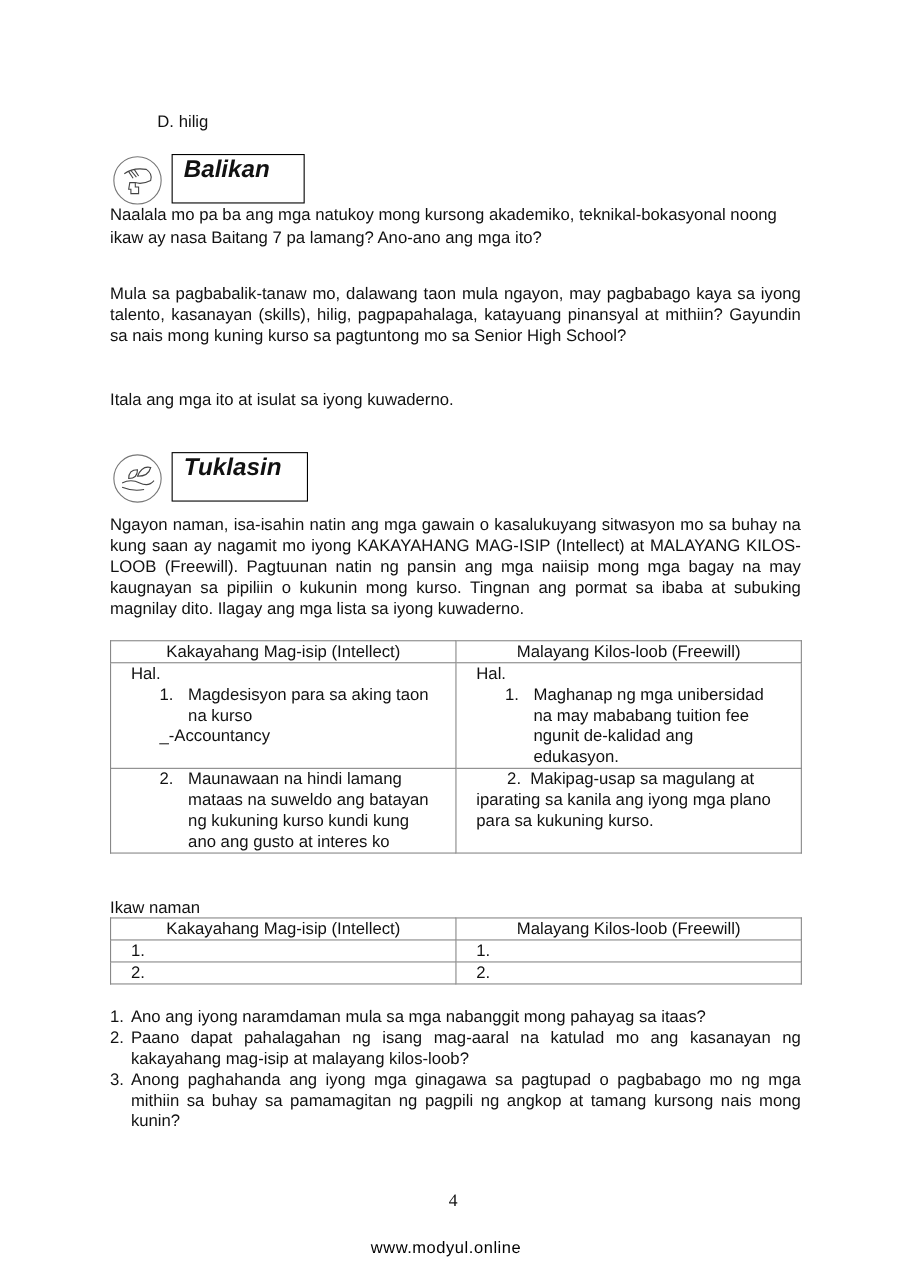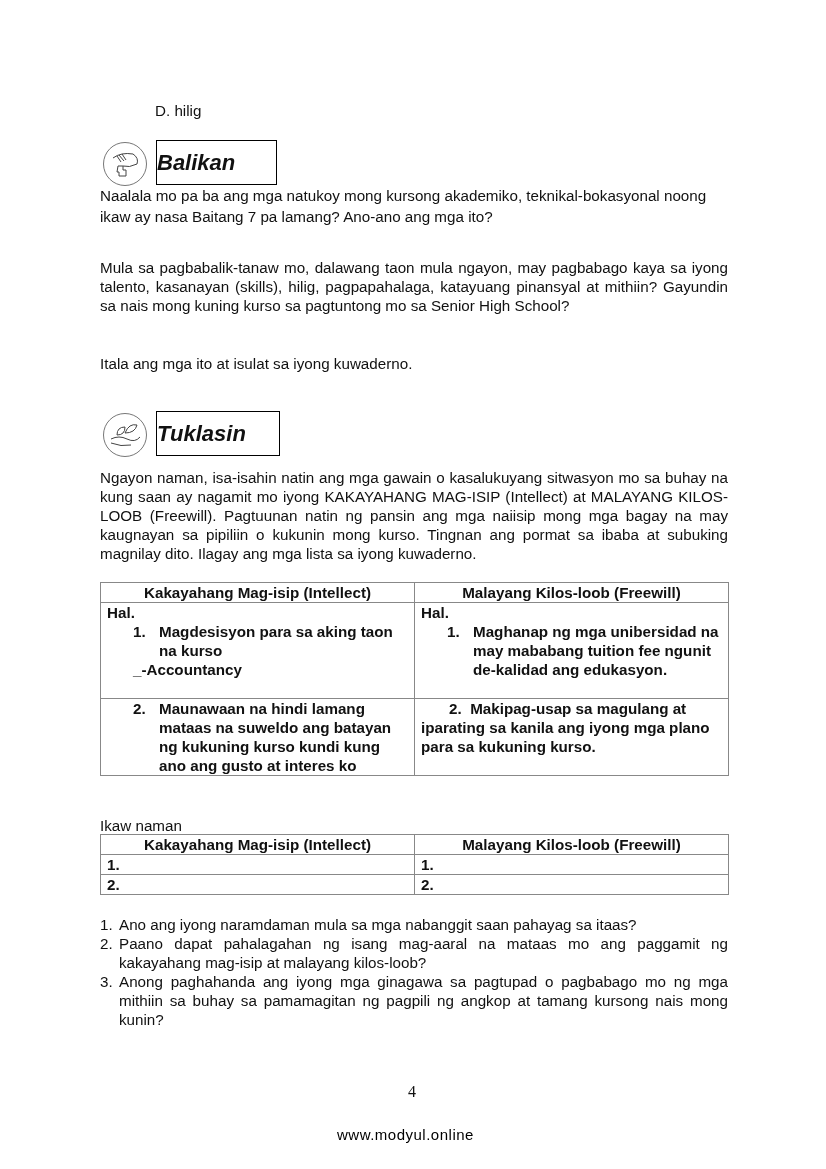--- a/index.html
+++ b/index.html
@@ -3,34 +3,34 @@
   <meta charset="utf-8">
   <style>
     html, body { margin: 0; padding: 0; background: #ffffff; }
     body { width: 826px; height: 1169px; position: relative; overflow: hidden;
            font-family: "Liberation Sans", sans-serif; color: #111; }
     .abs { position: absolute; }
     .txt { font-size: 15.2px; line-height: 19px; }
     .just { text-align: justify; text-align-last: left; }
     .section-icon { width: 44px; height: 44px; border: 1px solid #777; border-radius: 50%;
                     display: flex; align-items: center; justify-content: center; box-sizing: border-box; }
-    .section-box { border: 1.2px solid #000; box-sizing: border-box; display: flex; align-items: center; }
+    .section-box { border: 1.2px solid #000; box-sizing: border-box; display: flex; align-items: flex-start; padding-left: 10px; }
     .section-title { font-weight: bold; font-style: italic; font-size: 22px; }
     table { border-collapse: collapse; table-layout: fixed; }
-    td, th { border: 1.5px solid #888; font-size: 15.2px; line-height: 19px; vertical-align: top; padding: 0 6px; font-weight: bold; }
+    td, th { border: 1.5px solid #888; font-size: 15.2px; line-height: 19px; vertical-align: top; padding: 0 18px; font-weight: normal; }
     th { text-align: center; }
     .li { display: flex; }
     .li .num { flex: 0 0 auto; }
     .watermark { color: #000000; font-size: 15px; letter-spacing: 0.5px; }
     .pagenum { font-family: "Liberation Serif", serif; font-size: 16px; }
   </style>
 </head>
 <body>
 
-<div class="abs txt" style="left:155px; top:101px;">D. hilig</div>
+<div class="abs txt" style="left:143px; top:101px;">D. hilig</div>
 
 <div class="abs section-icon" style="left:103px; top:142px;">
   <svg width="36" height="36" viewBox="0 0 36 36">
     <path d="M6 12 Q14 6 26 8 Q32 12 30 18 Q22 22 16 20" fill="none" stroke="#444" stroke-width="1"></path>
     <path d="M10 10 L14 16 M12 9 L17 15 M15 8 L19 14" stroke="#444" stroke-width="1"></path>
     <path d="M11 20 L16 20 L16 24 L19 24 L19 30 L12 30 L12 26 L10 26 Z" fill="none" stroke="#444" stroke-width="1"></path>
   </svg>
 </div>
 <div class="abs section-box" style="left:156px; top:140px; width:121px; height:45px;">
   <span class="section-title">Balikan</span>
@@ -113,25 +113,25 @@
   <tr>
     <td>2.</td>
     <td>2.</td>
   </tr>
 </tbody>
   </table>
 
 <div class="abs txt" style="left:100px; top:915px; width:628px;">
   <div class="li">
     <span class="num" style="width:19px;">1.</span>
-    <span class="just" style="flex:1;">Ano ang iyong naramdaman mula sa mga nabanggit saan pahayag sa itaas?</span>
+    <span class="just" style="flex:1;">Ano ang iyong naramdaman mula sa mga nabanggit mong pahayag sa itaas?</span>
   </div>
   <div class="li">
     <span class="num" style="width:19px;">2.</span>
-    <span class="just" style="flex:1;">Paano dapat pahalagahan ng isang mag-aaral na mataas mo ang paggamit ng kakayahang mag-isip at malayang kilos-loob?</span>
+    <span class="just" style="flex:1;">Paano dapat pahalagahan ng isang mag-aaral na katulad mo ang kasanayan ng kakayahang mag-isip at malayang kilos-loob?</span>
   </div>
   <div class="li">
     <span class="num" style="width:19px;">3.</span>
     <span class="just" style="flex:1;">Anong paghahanda ang iyong mga ginagawa sa pagtupad o pagbabago mo ng mga mithiin sa buhay sa pamamagitan ng pagpili ng angkop at tamang kursong nais mong kunin?</span>
   </div>
 </div>
 
 <div class="abs pagenum" style="left:408px; top:1083px;">4</div>
 <div class="abs watermark" style="left:337px; top:1126px;">www.modyul.online</div>
 

